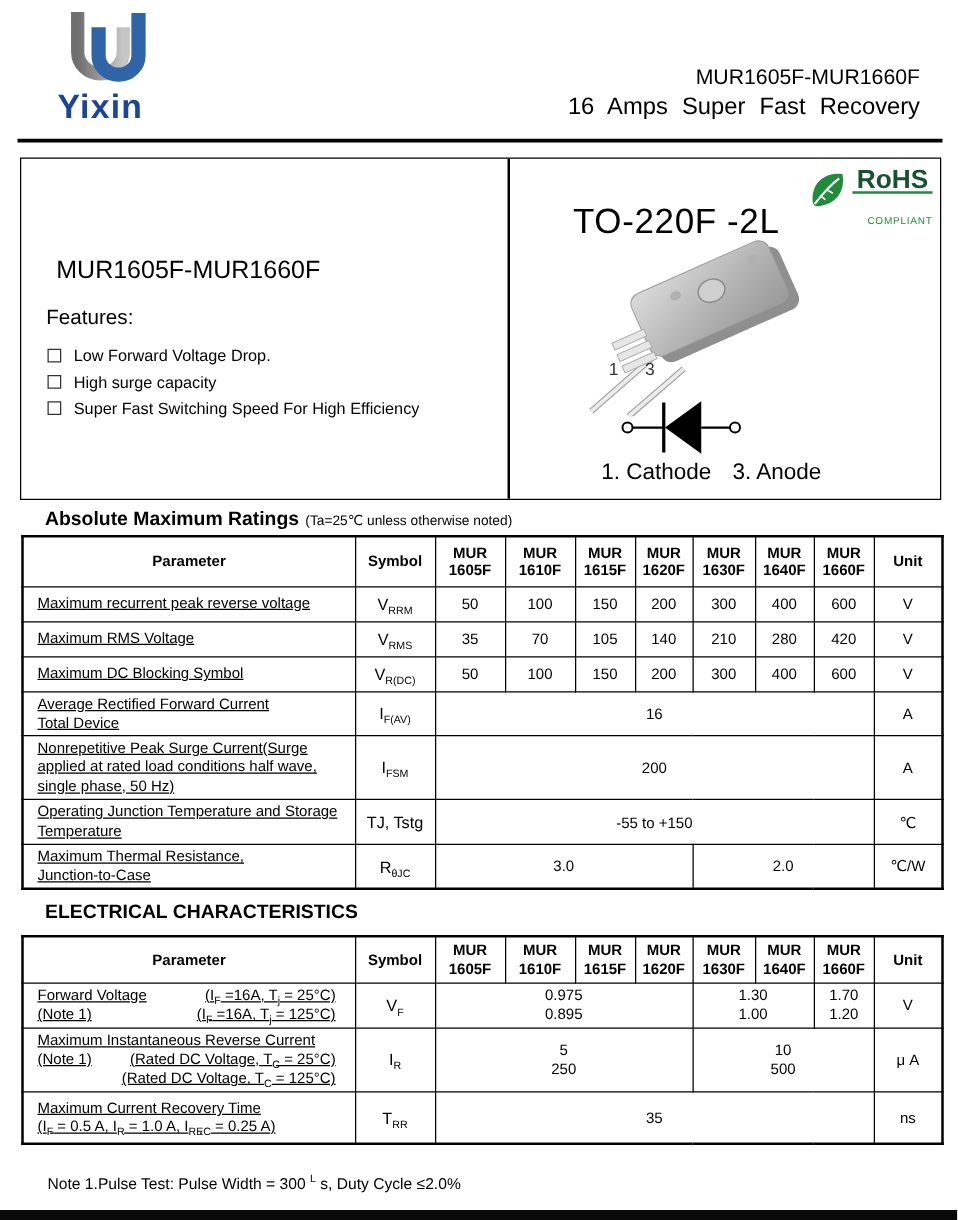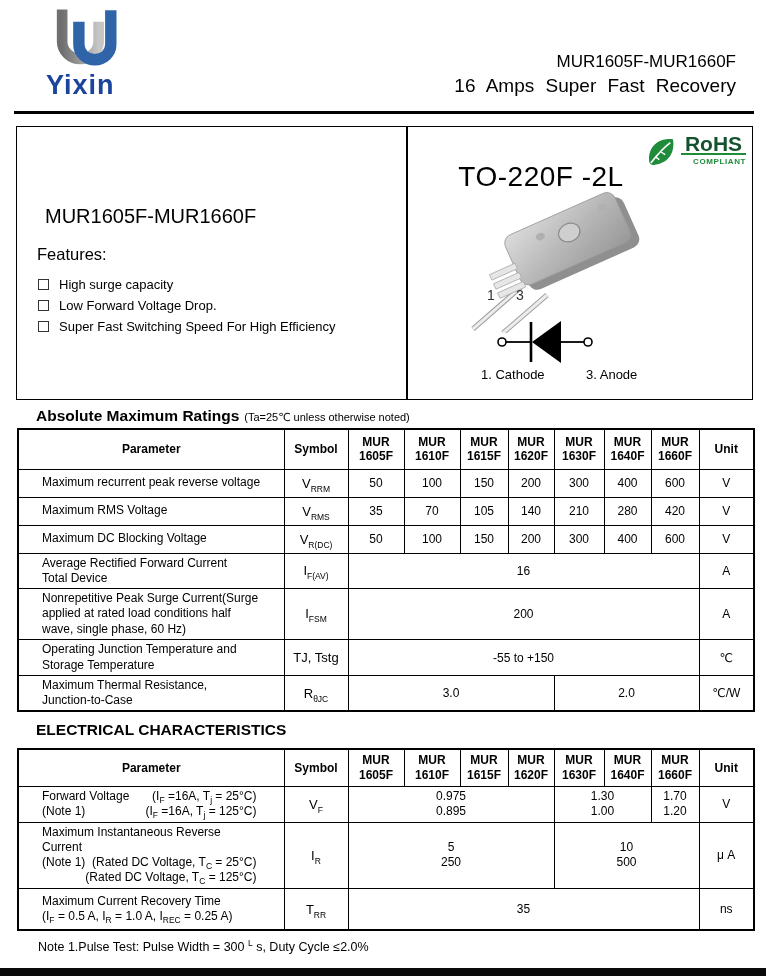--- a/index.html
+++ b/index.html
@@ -19,40 +19,40 @@
   .odiv { position:absolute; left:389px; top:0; width:1.5px; height:100%; background:#000; }
   .part-title { position:absolute; left:28px; top:78px; font-size:20px; }
   .feat-head { position:absolute; left:20px; top:118px; font-size:16.5px; font-weight:normal; }
   .feat-list { position:absolute; left:21px; top:147px; }
   .feat-item { display:flex; align-items:center; height:21px; font-size:13px; }
   .cbx { width:11px; height:11px; border:1.2px solid #333; margin-right:10px; flex:0 0 auto; }
   .pkg-name { position:absolute; left:424px; top:14px; width:200px; text-align:center; font-size:28px; letter-spacing:0.5px;margin-top:20px; }
   .rohs { position:absolute; right:6px; top:8px; display:flex; align-items:flex-start; }
   .rohs-txt { margin-left:3px; }
   .rohs-big { font-size:21px; font-weight:bold; color:#14532d; line-height:18px; border-bottom:2.5px solid #1f8c3b; display:block;text-align:center; }
-  .rohs-small { font-size:8px; font-weight:bold; color:#1f8c3b; letter-spacing:0.6px; display:block; margin-top:2px;padding-left:12px; }
+  .rohs-small { font-size:8px; font-weight:normal; color:#1f8c3b; letter-spacing:0.6px; display:block; margin-top:17px;padding-left:12px; }
   .pkg-svg { position:absolute; left:440px; top:56px; }
   .pin-num { position:absolute; font-size:14px; color:#333; }
   .pin-1 { left:470px; top:160px; }
   .pin-3 { left:499px; top:160px; }
   .diode-svg { position:absolute; left:478px; top:188px; }
-  .pin-label { position:absolute; top:240px; font-size:13px; }
+  .pin-label { position:absolute; top:240px; font-size:18px; }
   .lbl-cathode { left:464px; }
   .lbl-anode { left:569px; }
 
   
   .sec-head { position:absolute; left:36px; font-size:15.5px; font-weight:bold; }
   .sec-note { font-size:11px; font-weight:normal; margin-left:5px; }
 
   
   .dtable { position:absolute; left:17px; border-collapse:collapse; table-layout:fixed; width:737px; }
   .dtable th, .dtable td { border:1px solid #000; font-size:12px; vertical-align:middle; overflow:hidden; }
   .dtable { border:2px solid #000; }
   .dtable th { font-weight:bold; text-align:center; line-height:1.2; }
-  td.p { text-align:left; padding:2px 23px; line-height:1.3; }
+  td.p { text-align:left; padding:2px 11px; line-height:1.3;text-decoration:underline; }
   td.s, td.v, td.u { text-align:center; }
   td.s { font-size:13px; }
   sub { font-size:8.5px; line-height:0; }
   sup { font-size:8.5px; line-height:0; }
   .duo { display:flex; justify-content:space-between; }
   .duo .r2 { text-align:left; }
   .ralign { text-align:right; }
   .padr { padding-right:4px; }
   .vline { line-height:1.25; }
 
@@ -85,25 +85,25 @@
   <div class="hdr-rule"></div>
 
   <div class="obox">
     <div class="odiv"></div>
 
     <div class="part-title">MUR1605F-MUR1660F</div>
     <div class="feat-head">Features:</div>
     <div class="feat-list">
       <div class="feat-item">
         <span class="cbx"></span>
-        <span>High surge capacity</span>
+        <span>Low Forward Voltage Drop.</span>
       </div>
       <div class="feat-item">
         <span class="cbx"></span>
-        <span>Low Forward Voltage Drop.</span>
+        <span>High surge capacity</span>
       </div>
       <div class="feat-item">
         <span class="cbx"></span>
         <span>Super Fast Switching Speed For High Efficiency</span>
       </div>
     </div>
 
     <div class="pkg-name">TO-220F -2L</div>
 
     <div class="rohs">
@@ -210,42 +210,42 @@
       <td class="v">35</td>
       <td class="v">70</td>
       <td class="v">105</td>
       <td class="v">140</td>
       <td class="v">210</td>
       <td class="v">280</td>
       <td class="v">420</td>
       <td class="u">V</td>
     </tr>
     <tr style="height:28px">
-      <td class="p">Maximum DC Blocking Voltage</td>
+      <td class="p">Maximum DC Blocking Symbol</td>
       <td class="s">V<sub>R(DC)</sub></td>
       <td class="v">50</td>
       <td class="v">100</td>
       <td class="v">150</td>
       <td class="v">200</td>
       <td class="v">300</td>
       <td class="v">400</td>
       <td class="v">600</td>
       <td class="u">V</td>
     </tr>
     <tr style="height:34px">
       <td class="p">
         <div class="vline">Average Rectified Forward Current</div>
         <div class="vline">Total Device</div>
       </td>
       <td class="s">I<sub>F(AV)</sub></td>
       <td class="v" colspan="7">16</td>
       <td class="u">A</td>
     </tr>
     <tr style="height:44px">
-      <td class="p">Nonrepetitive Peak Surge Current(Surge applied at rated load conditions half wave, single phase, 60 Hz)</td>
+      <td class="p">Nonrepetitive Peak Surge Current(Surge applied at rated load conditions half wave, single phase, 50 Hz)</td>
       <td class="s">I<sub>FSM</sub></td>
       <td class="v" colspan="7">200</td>
       <td class="u">A</td>
     </tr>
     <tr style="height:32px">
       <td class="p">Operating Junction Temperature and Storage Temperature</td>
       <td class="s">TJ, Tstg</td>
       <td class="v" colspan="7">-55 to +150</td>
       <td class="u">℃</td>
     </tr>

